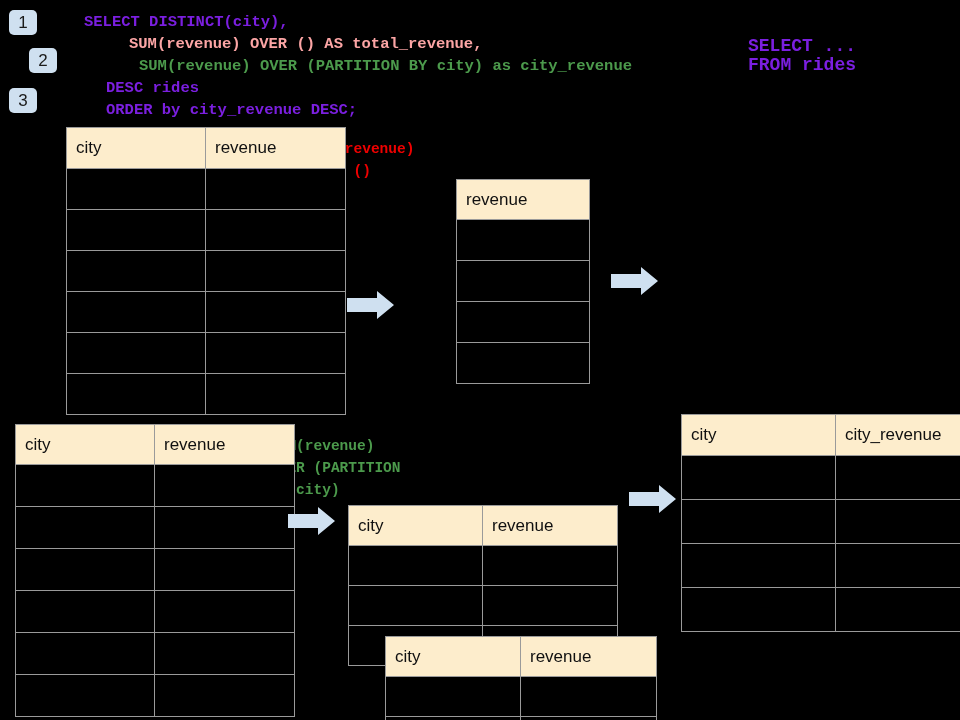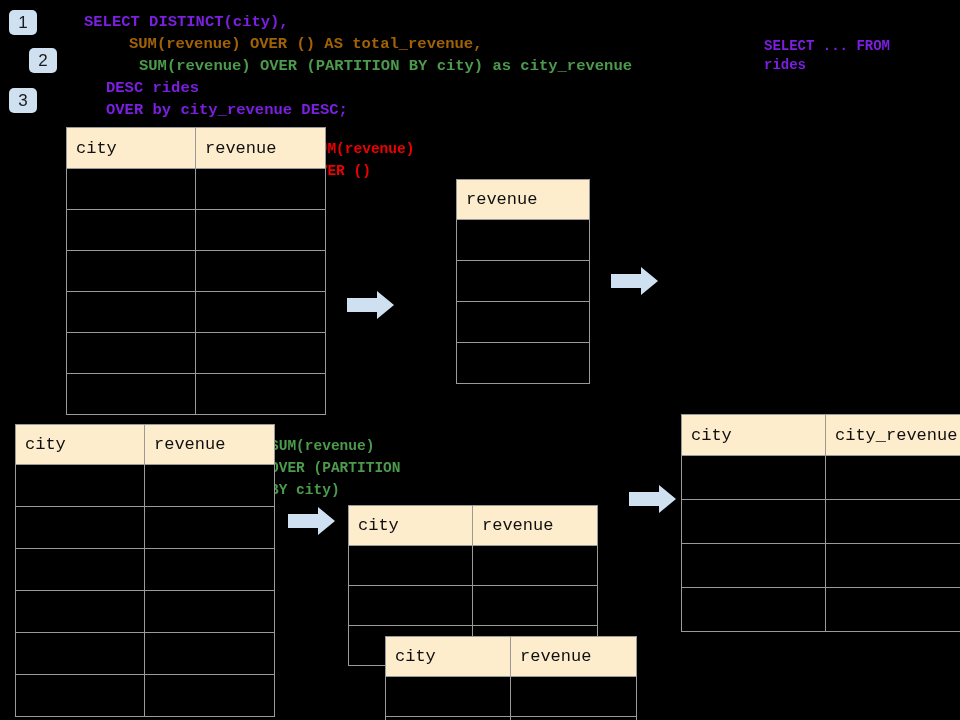--- a/index.html
+++ b/index.html
@@ -33,33 +33,33 @@
   .sql {
     position: absolute;
     font-family: "Liberation Mono", monospace;
     font-weight: bold;
     font-size: 15.5px;
     line-height: 22px;
     white-space: pre;
     letter-spacing: 0px;
   }
   .sql-l1 { left: 84px;  top: 11px;  color: #7b1fe0; text-align: right; }
-  .sql-l2 { left: 129px; top: 33px;  color: #a16207; }
+  .sql-l2 { left: 129px; top: 33px;  color: #fca5a5; }
   .sql-l3 { left: 139px; top: 55px;  color: #4c9a4c; }
   .sql-l4 { left: 106px; top: 77px;  color: #7b1fe0; }
   .sql-l5 { left: 106px; top: 99px;  color: #7b1fe0; }
 
   .sidenote {
     position: absolute;
-    left: 764px;
+    left: 748px;
     top: 37px;
     width: 160px;
     font-family: "Liberation Mono", monospace;
     font-weight: bold;
-    font-size: 14px;
+    font-size: 18px;
     line-height: 19px;
     color: #7b1fe0;
   }
 
   
   .annot {
     position: absolute;
     font-family: "Liberation Mono", monospace;
     font-weight: bold;
     font-size: 14.5px;
@@ -78,25 +78,25 @@
     border: 1px solid #9a9a9a;
   }
   .tbl th, .tbl td {
     border: 1px solid #9a9a9a;
     padding: 0;
     margin: 0;
   }
   .tbl th {
     background: #fdedcc;
     color: #101010;
-    font-family: Liberation Mono, monospace;
+    font-family: Liberation Sans, sans-serif;
     font-weight: normal;
     font-size: 17px;
     text-align: left;
-    padding: 0 0 0 9px;
+    padding: 0 10px 0 9px;
   }
   .tbl td {
     background: #000000;
   }
 
   
   .arrow {
     position: absolute;
   }
   .arrow svg { display: block; }
@@ -105,21 +105,21 @@
 <body>
 
 <div class="badge" style="left:9px;  top:10px;">1</div>
 <div class="badge" style="left:29px; top:48px;">2</div>
 <div class="badge" style="left:9px;  top:88px;">3</div>
 
 <div class="sql sql-l1">SELECT DISTINCT(city),</div>
 <div class="sql sql-l2">SUM(revenue) OVER () AS total_revenue,</div>
 <div class="sql sql-l3">SUM(revenue) OVER (PARTITION BY city) as city_revenue</div>
 <div class="sql sql-l4">DESC rides</div>
-<div class="sql sql-l5">OVER by city_revenue DESC;</div>
+<div class="sql sql-l5">ORDER by city_revenue DESC;</div>
 
 <div class="sidenote">SELECT ... FROM rides</div>
 
 <div class="annot annot-red">SUM(revenue)
 OVER ()</div>
 <div class="annot annot-green">SUM(revenue)
 OVER (PARTITION
 BY city)</div>
 
 <table class="tbl" style="left:66px; top:127px; width:239px;">

